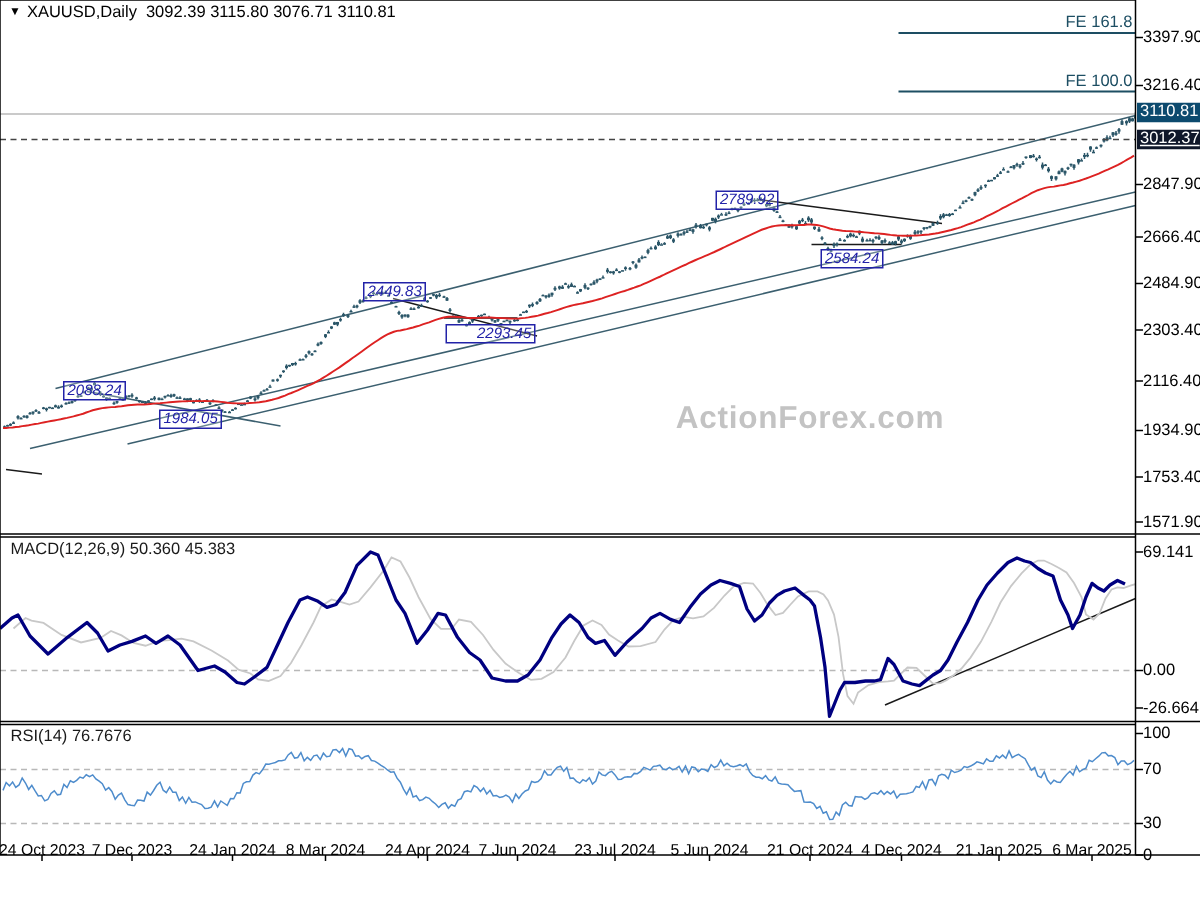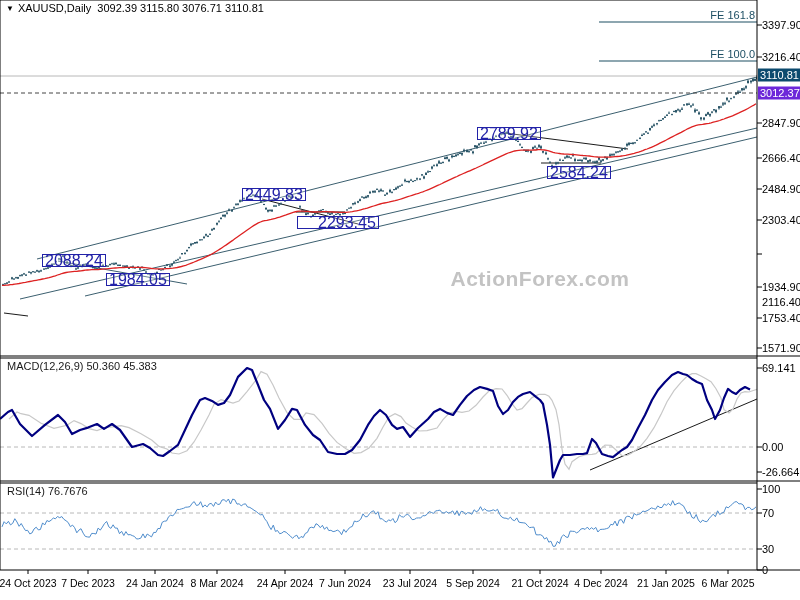--- a/index.html
+++ b/index.html
@@ -9,26 +9,26 @@
   .abs{position:absolute;white-space:nowrap;}
   #title{left:6px;top:2px;font-size:11px;color:#000;}
   #title .arrow{font-size:8px;position:relative;top:-1px;margin-right:4px;}
   #title .sep{display:inline-block;width:6px;}
   .plabel{left:7px;font-size:11px;color:#1a1a1a;}
   #macd-label{top:360px;}
   #rsi-label{top:485px;}
   #watermark{left:540px;top:279px;transform:translate(-50%,-50%);
        font-size:21px;font-weight:bold;letter-spacing:.5px;}
   .ylab{position:absolute;left:762px;transform:translateY(-50%);font-size:11px;color:#000;}
-  .xlab{position:absolute;top:577px;transform:translateX(-50%);font-size:10.5px;color:#000;}
+  .xlab{position:absolute;top:561px;transform:translateX(-50%);font-size:10.5px;color:#000;}
   .ptag{position:absolute;left:758px;width:41px;height:13px;line-height:13px;
         color:#fff;font-size:11px;padding-left:2px;transform:translateY(-50%);}
   .felab{position:absolute;transform:translate(-100%,-100%);font-size:11px;}
-  .pricebox{position:absolute;border:1px solid;font-size:16px;line-height:11px;
-        padding:0 2px;background:rgba(255,255,255,0.25);}
+  .pricebox{position:absolute;border:1px solid;font-size:10px;line-height:11px;
+        padding:0 2px;background:rgba(255,255,255,0.25);font-style:italic;}
 </style>
 </head>
 <body>
 
 <div id="win">
   <svg id="chart-svg" width="800" height="600">
       <defs>
         <clipPath id="mclip">
           <rect x="0" y="0" width="757" height="356"></rect>
         </clipPath>
@@ -819,28 +819,28 @@
   <div id="macd-label" class="abs plabel">MACD(12,26,9) 50.360 45.383</div>
   <div id="rsi-label" class="abs plabel">RSI(14) 76.7676</div>
 
   <div id="y-main">
       <div class="ylab" style="top: 25px;">3397.90</div>
       <div class="ylab" style="top: 57px;">3216.40</div>
       <div class="ylab" style="top: 123px;">2847.90</div>
       <div class="ylab" style="top: 158px;">2666.40</div>
       <div class="ylab" style="top: 189px;">2484.90</div>
       <div class="ylab" style="top: 220px;">2303.40</div>
-      <div class="ylab" style="top: 254px; margin-top: 48px;">2116.40</div>
+      <div class="ylab" style="top: 254px;">2116.40</div>
       <div class="ylab" style="top: 287px;">1934.90</div>
       <div class="ylab" style="top: 318px;">1753.40</div>
       <div class="ylab" style="top: 348px;">1571.90</div>
     </div>
   <div id="price-tags">
       <div class="ptag" style="top: 75px; background: #0c4a6e;">3110.81</div>
-      <div class="ptag" style="top: 93px; background: #6d28d9;">3012.37</div>
+      <div class="ptag" style="top: 93px; background: #0f172a; text-decoration: underline;">3012.37</div>
     </div>
   <div id="fe-labels">
       <div class="felab" style="left: 755px; top: 21px; color: rgb(29, 78, 99);">FE 161.8</div>
       <div class="felab" style="left: 755px; top: 60px; color: rgb(29, 78, 99);">FE 100.0</div>
     </div>
   <div id="boxes">
       <div class="pricebox" style="left: 42px; top: 254px; color: rgb(34, 34, 168); border-color: rgb(34, 34, 168);">2088.24</div>
       <div class="pricebox" style="left: 106px; top: 273px; color: rgb(34, 34, 168); border-color: rgb(34, 34, 168);">1984.05</div>
       <div class="pricebox" style="left: 242px; top: 188px; color: rgb(34, 34, 168); border-color: rgb(34, 34, 168);">2449.83</div>
       <div class="pricebox" style="left: 297px; top: 216px; color: rgb(34, 34, 168); border-color: rgb(34, 34, 168); padding-left: 20px;">2293.45</div>
@@ -859,19 +859,19 @@
       <div class="ylab" style="top: 570px;">0</div>
     </div>
   <div id="x-dates">
       <div class="xlab" style="left: 28px;">24 Oct 2023</div>
       <div class="xlab" style="left: 88px;">7 Dec 2023</div>
       <div class="xlab" style="left: 155px;">24 Jan 2024</div>
       <div class="xlab" style="left: 217px;">8 Mar 2024</div>
       <div class="xlab" style="left: 285px; text-align: center;">24 Apr 2024</div>
       <div class="xlab" style="left: 345px;">7 Jun 2024</div>
       <div class="xlab" style="left: 410px;">23 Jul 2024</div>
-      <div class="xlab" style="left: 473px;">5 Sep 2024</div>
+      <div class="xlab" style="left: 473px;">5 Jun 2024</div>
       <div class="xlab" style="left: 540px;">21 Oct 2024</div>
       <div class="xlab" style="left: 601px;">4 Dec 2024</div>
       <div class="xlab" style="left: 666px;">21 Jan 2025</div>
       <div class="xlab" style="left: 728px;">6 Mar 2025</div>
     </div>
 </div>
 
 </body></html>

